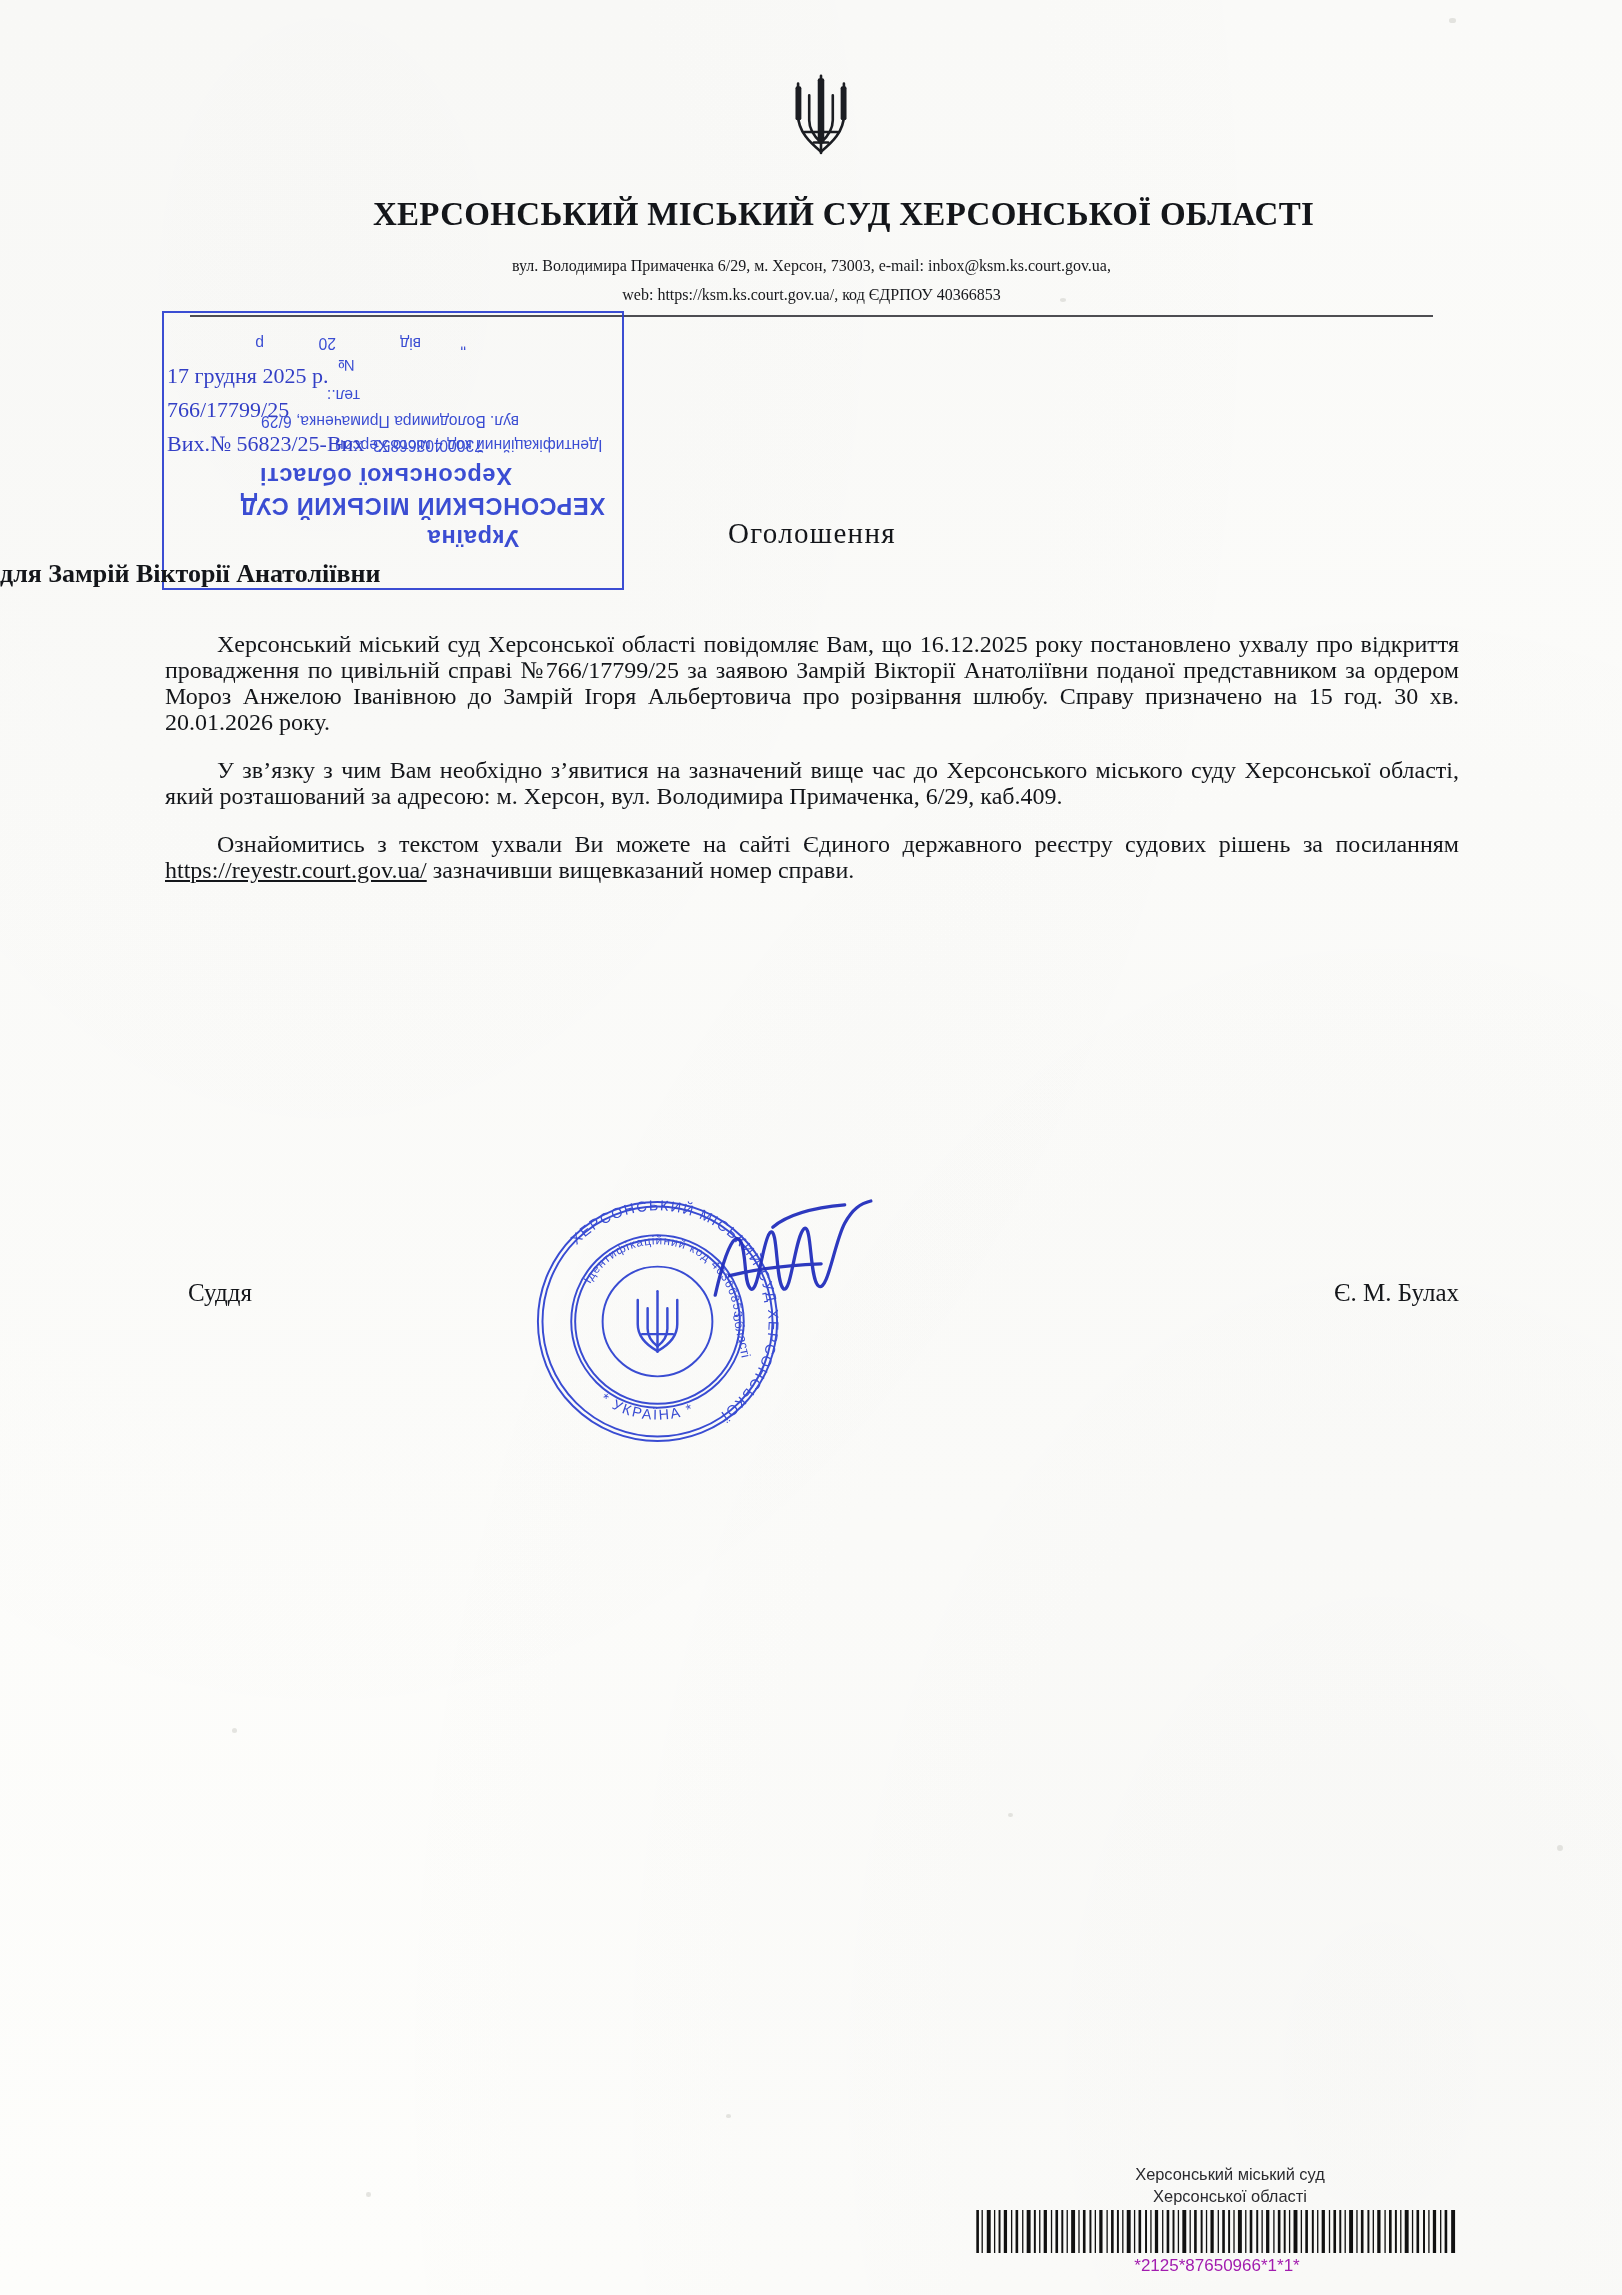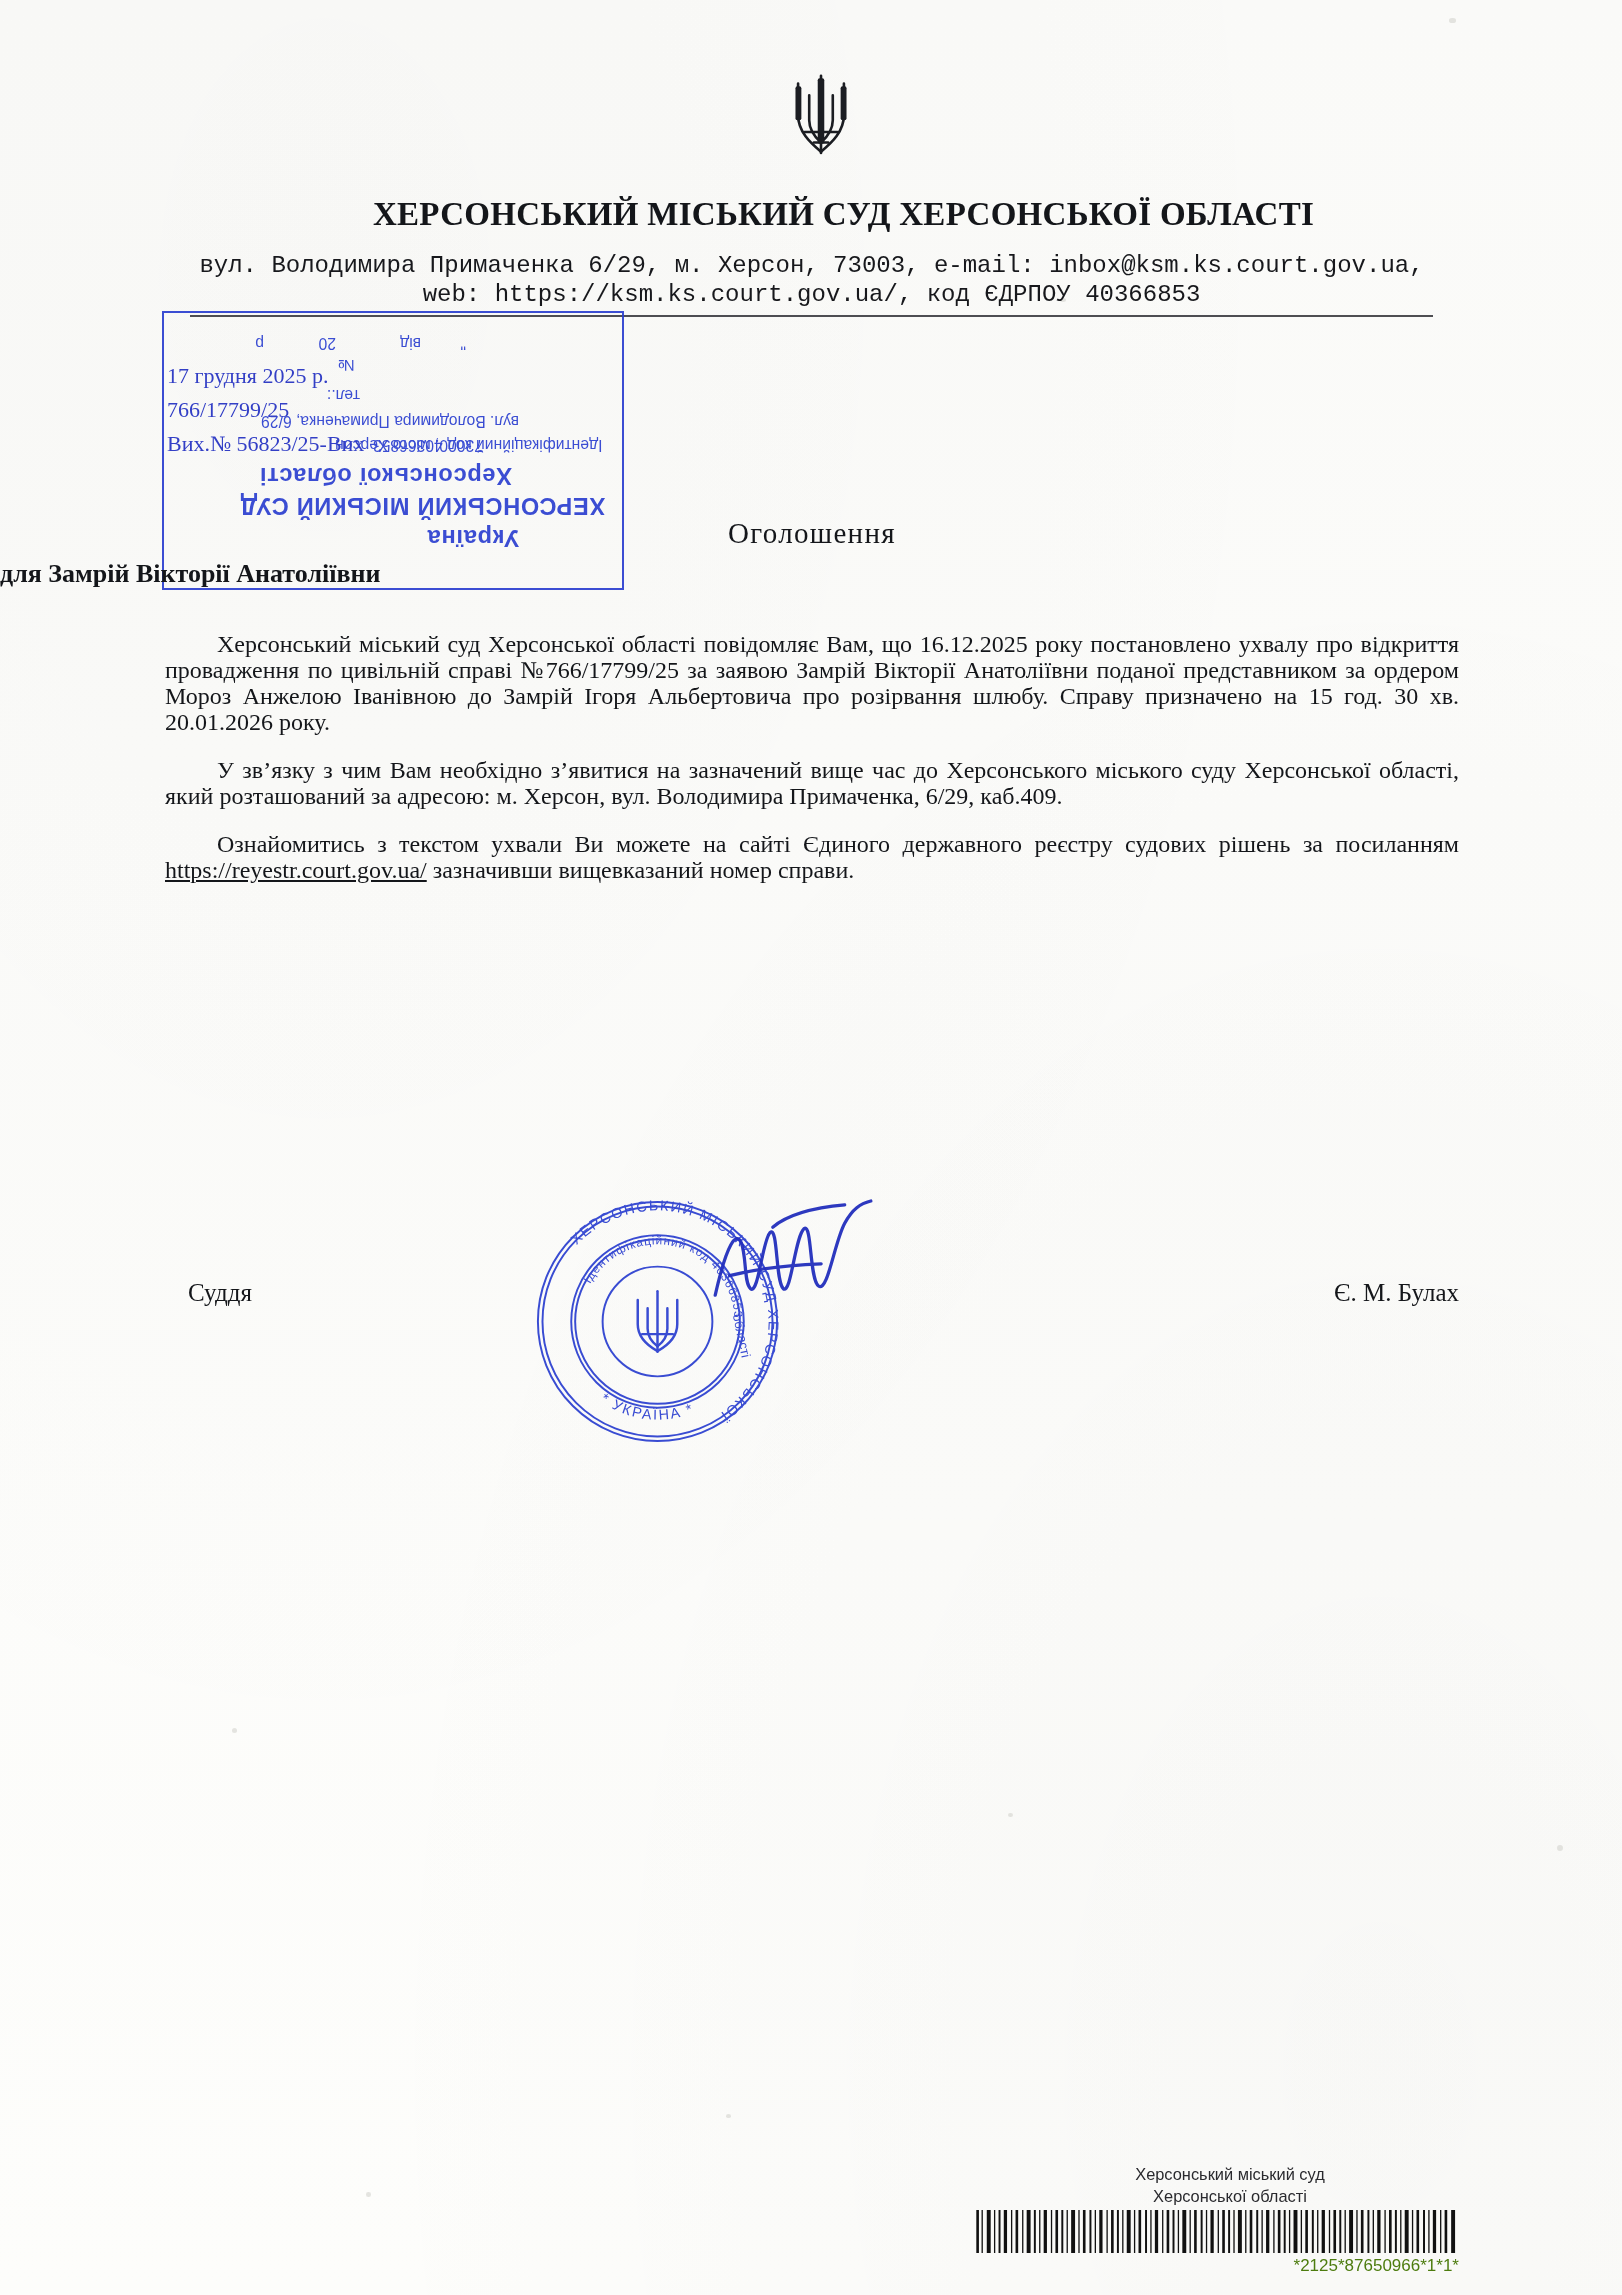--- a/index.html
+++ b/index.html
@@ -55,24 +55,23 @@
     letter-spacing: 0.3px;
     color: #14161a;
     padding-left: 32px;
   }
   .court-addr {
     position: absolute;
     top: 251px;
     left: 0;
     width: 1623px;
     text-align: center;
-    font-size: 24px;
+    font-size: 16px;
     line-height: 29px;
     color: #17181c;
-    font-family: Liberation Mono, monospace;
   }
   .rule {
     position: absolute;
     left: 190px;
     top: 315px;
     width: 1243px;
     height: 2px;
     background: #2f2f35;
     opacity: .85;
   }
@@ -220,24 +219,24 @@
     right: 164px;
     top: 2210px;
     width: 484px;
     height: 43px;
   }
   .barcode-caption {
     position: absolute;
     right: 164px;
     top: 2256px;
     width: 484px;
-    text-align: right;
+    text-align: center;
     font-family: "Liberation Sans", sans-serif;
     font-size: 17px;
-    color: #4d7c0f;
+    color: #a21caf;
   }
 </style>
 </head>
 <body>
 
 <div class="page">
   <div class="scan-tint"></div>
 
   <div class="speck" style="left:1449px;top:18.3px;width:6.5px;height:4.6px;"></div>
   <div class="speck" style="left:1060px;top:298px;width:5.9px;height:3.9px;"></div>

